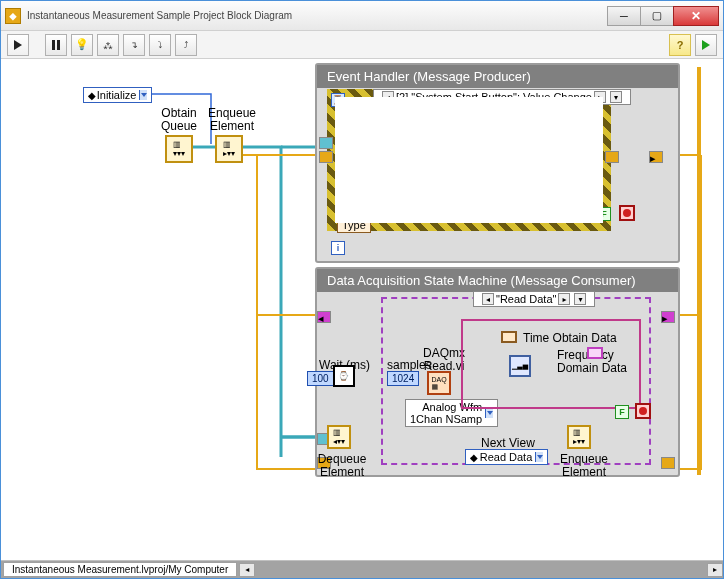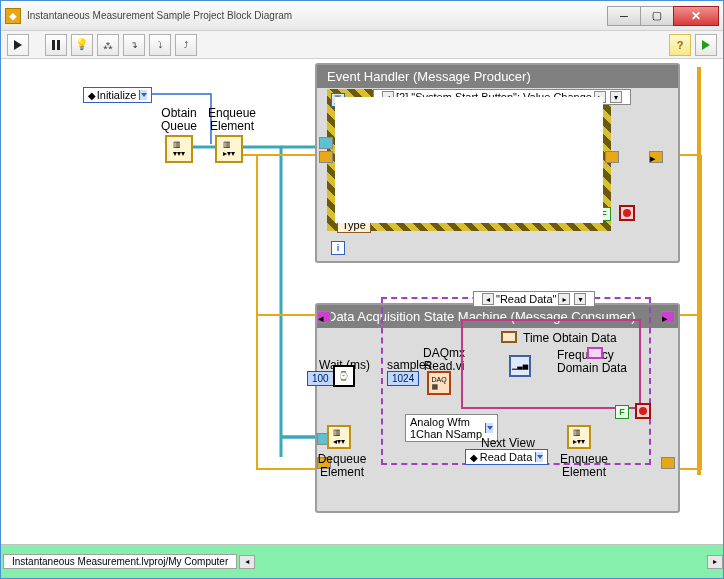--- a/index.html
+++ b/index.html
@@ -74,21 +74,21 @@
   .w-blue { stroke:#3068d8; stroke-width:1.5; fill:none; }
   .w-cyan { stroke:#3aa8b8; stroke-width:3; fill:none; }
   .w-orange { stroke:#e6a817; stroke-width:2; fill:none; }
   .w-magenta { stroke:#c040c0; stroke-width:3; fill:none; }
   .w-pink { stroke:#e070c0; stroke-width:1; fill:none; }
   .w-mag-thin { stroke:#c040c0; stroke-width:1; fill:none; }
   .w-brown { stroke:#8a5a20; stroke-width:2; fill:none; }
   .w-green { stroke:#209020; stroke-width:1; fill:none; }
 
   
-  .statusbar { height:34px; border-top:1px solid #c0c0c0; background:#86efac; display:flex; align-items:center; }
+  .statusbar { height:18px; border-top:1px solid #c0c0c0; background:#a3a3a3; display:flex; align-items:center; }
   .status-tab { border:1px solid #a0a0a0; background:#fff; padding:1px 8px; font-size:10px; margin-left:2px; }
   .scroll-arrow { width:16px; height:14px; border:1px solid #a0a0a0; background:#e8e8e8; display:flex; align-items:center; justify-content:center; font-size:8px; margin-left:2px; }
 
   .green-bool { position:absolute; width:20px; height:12px; background:#20a020; border:1px solid #106010; }
   .green-bool::after { content:""; position:absolute; right:2px; top:2px; width:6px; height:6px; background:#90f090; }
 </style>
 </head>
 <body>
 
 <div class="window">
@@ -230,21 +230,21 @@
     <div class="small-box" style="left:596px; top:148px; border-color:#209020; color:#209020; background:#e8ffe8;">F</div>
     <div style="position:absolute; left:618px; top:146px; width:16px; height:16px; border:2px solid #a01010; background:#ffd0d0;">
       <div style="width:8px;height:8px;background:#d02020;margin:2px;border-radius:50%;"></div>
     </div>
 
     <div class="tunnel cyan" style="left:318px; top:78px;"></div>
     <div class="tunnel orange" style="left:318px; top:92px;"></div>
     <div class="tunnel orange" style="left:604px; top:92px;"></div>
     <div class="tunnel orange" style="left:648px; top:92px; background:#e6a817;">▸</div>
 
-    <div class="gray-frame" style="left:314px; top:208px; width:365px; height:210px;margin-top:36px;">
+    <div class="gray-frame" style="left:314px; top:208px; width:365px; height:210px;">
       <div class="gray-header">Data Acquisition State Machine (Message Consumer)</div>
     </div>
 
     <div class="purple-frame" style="left:380px; top:238px; width:270px; height:168px; background:rgba(255,255,255,0.0);"></div>
 
     <div class="event-selector" style="left:472px; top:232px;">
       <span class="arrbox">◂</span>
       <span>"Read Data"</span>
       <span class="arrbox">▸</span>
       <span class="arrbox">▾</span>
@@ -263,21 +263,21 @@
 
     <div class="node-label" style="left:386px; top:300px;">samples</div>
     <div class="int-constant" style="left:386px; top:312px;">1024</div>
 
     <div class="node-label" style="left:418px; top:288px; width:50px; white-space:pre;">DAQmx
 Read.vi</div>
     <div class="lv-icon" style="left:426px; top:312px; width:24px; height:24px; border-color:#b04010; background:#ffe0c0;">
       <div style="font-size:7px; line-height:1;">DAQ<br>▦</div>
     </div>
 
-    <div class="lv-constant" style="left:404px; top:355px; border-color:#888; font-size:9px; white-space:pre; text-align:left; line-height:1.1;">
+    <div class="lv-constant" style="left:404px; top:340px; border-color:#888; font-size:9px; white-space:pre; text-align:right; line-height:1.1;">
       <span>Analog Wfm
 1Chan NSamp</span>
       <span class="drop"></span>
     </div>
 
     <div class="lv-icon" style="left:508px; top:296px; width:22px; height:22px; border-color:#4060a0; background:#e0e8ff;">
       <div style="font-size:7px;">▁▃▅</div>
     </div>
 
     <div class="node-label" style="left:522px; top:273px;">Time Obtain Data</div>

